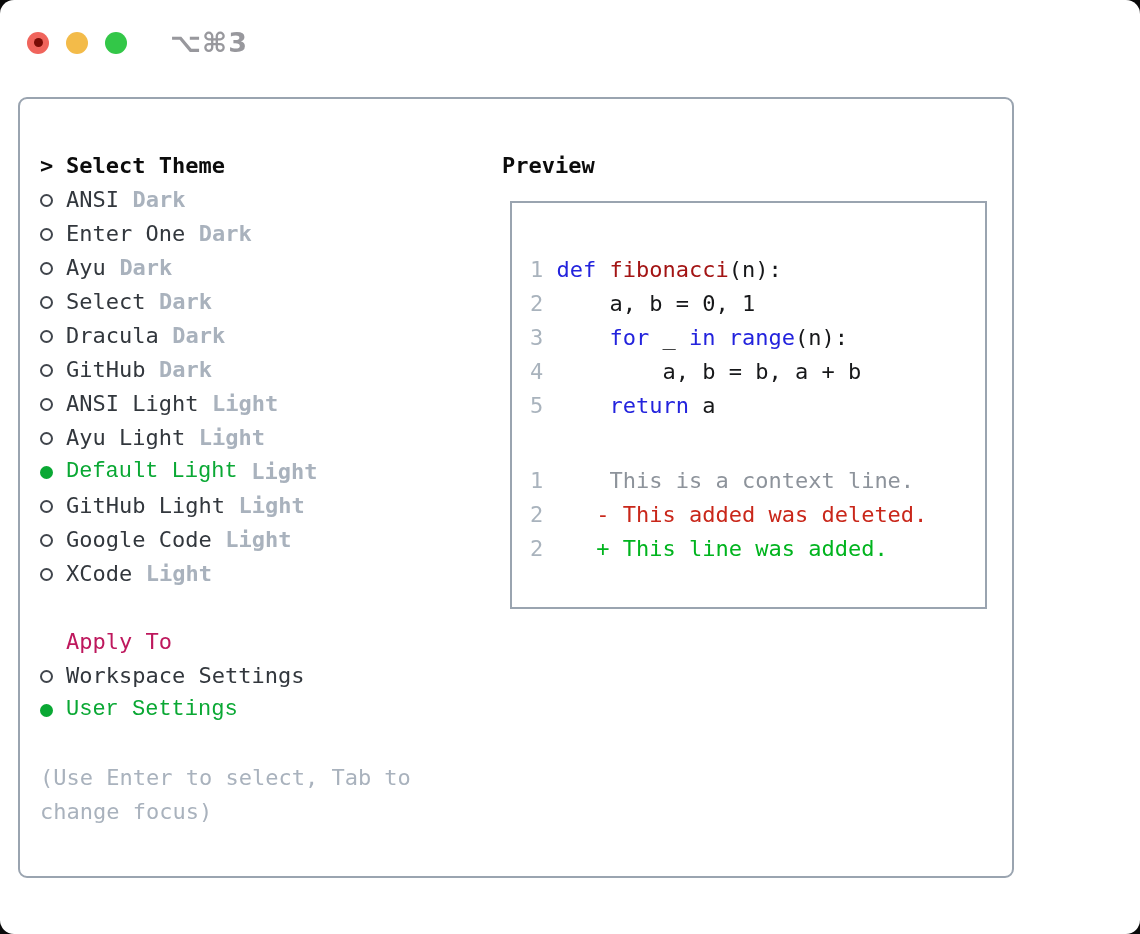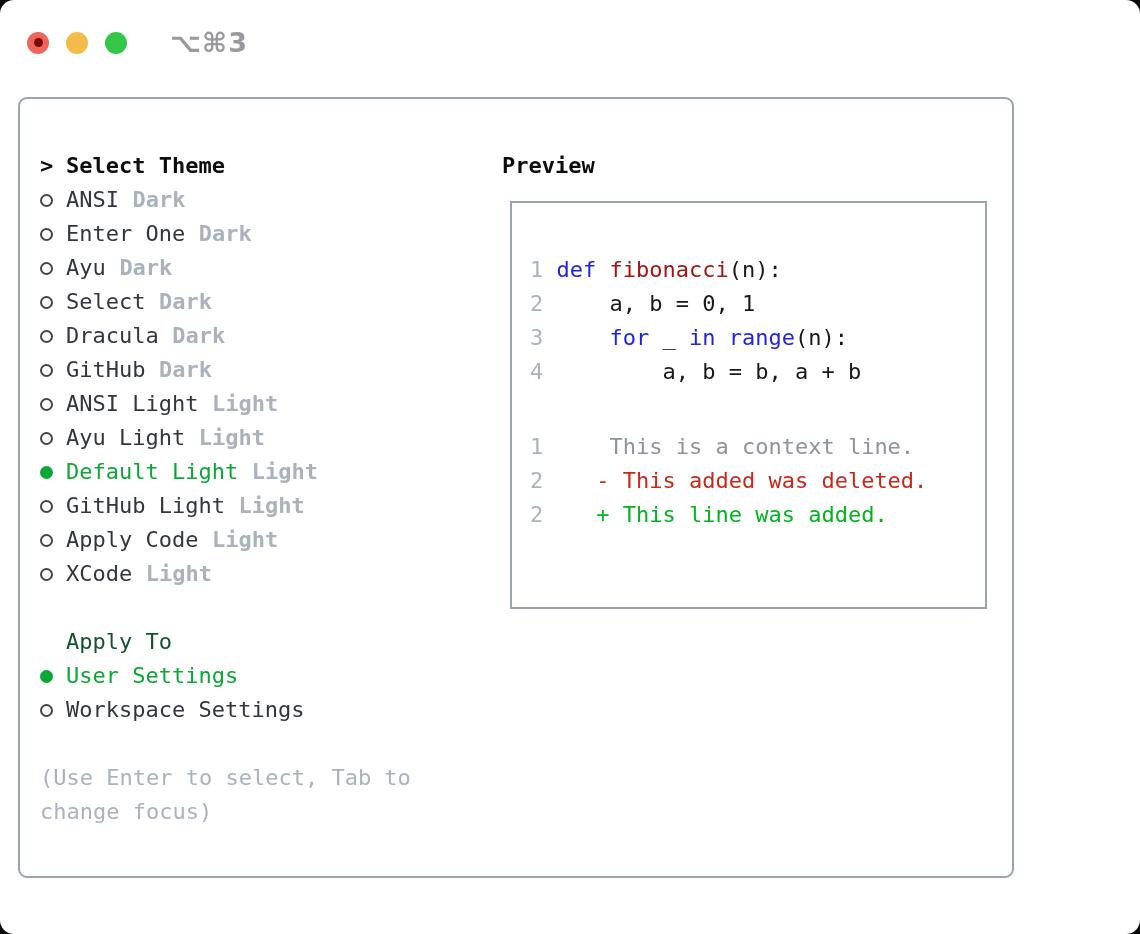--- a/index.html
+++ b/index.html
@@ -20,24 +20,24 @@
     position:absolute;left:18px;top:97px;width:996px;height:781px;box-sizing:border-box;
     border:2px solid var(--border-gray);border-radius:9px;background:#fff;
   }
   .left-col{position:absolute;left:20px;top:50px;width:440px;font-size:22px;line-height:34px;color:var(--text-dark);}
   .row{display:flex;align-items:center;height:34px;white-space:pre;}
   .marker-col{width:26px;flex:0 0 26px;display:flex;align-items:center;}
   .prompt{font-weight:bold;color:#0c0c0c;}
   .radio{width:13px;height:13px;border-radius:50%;border:2px solid #41464d;box-sizing:border-box;}
   .radio.selected{background:var(--accent-green);border-color:var(--accent-green);}
   .item-name{color:var(--text-dark);}
-  .item-name.selected{color:var(--accent-green);}
+  .item-name.selected{color:var(--accent-green);font-family:Liberation Mono, monospace;}
   .item-tag{color:var(--muted-gray);margin-left:0.62em;font-weight:bold;}
   .section-title{font-weight:bold;color:#0c0c0c;}
-  .apply-title{color:#14532d;}
+  .apply-title{color:#be185d;}
   .spacer{height:34px;}
   .help{color:var(--muted-gray);width:432px;white-space:normal;line-height:34px;}
   
   .preview-title{position:absolute;left:482px;top:50px;height:34px;line-height:34px;font-size:22px;font-weight:bold;color:#0c0c0c;text-align:right;}
   .preview-box{
     position:absolute;left:490px;top:102px;width:477px;height:408px;box-sizing:border-box;
     border:2px solid var(--border-gray);background:#fff;overflow:hidden;
   }
   .code-area{padding:50px 8px 0 18px;font-size:22px;line-height:34px;}
   .code-line,.diff-line{white-space:pre;height:34px;}
@@ -76,50 +76,51 @@
           <div class="row"><span class="marker-col"><span class="radio"></span></span><span class="item-name">ANSI</span><span class="item-tag">Dark</span></div>
           <div class="row"><span class="marker-col"><span class="radio"></span></span><span class="item-name">Enter One</span><span class="item-tag">Dark</span></div>
           <div class="row"><span class="marker-col"><span class="radio"></span></span><span class="item-name">Ayu</span><span class="item-tag">Dark</span></div>
           <div class="row"><span class="marker-col"><span class="radio"></span></span><span class="item-name">Select</span><span class="item-tag">Dark</span></div>
           <div class="row"><span class="marker-col"><span class="radio"></span></span><span class="item-name">Dracula</span><span class="item-tag">Dark</span></div>
           <div class="row"><span class="marker-col"><span class="radio"></span></span><span class="item-name">GitHub</span><span class="item-tag">Dark</span></div>
           <div class="row"><span class="marker-col"><span class="radio"></span></span><span class="item-name">ANSI Light</span><span class="item-tag">Light</span></div>
           <div class="row"><span class="marker-col"><span class="radio"></span></span><span class="item-name">Ayu Light</span><span class="item-tag">Light</span></div>
           <div class="row"><span class="marker-col"><span class="radio selected"></span></span><span class="item-name selected">Default Light</span><span class="item-tag">Light</span></div>
           <div class="row"><span class="marker-col"><span class="radio"></span></span><span class="item-name">GitHub Light</span><span class="item-tag">Light</span></div>
-          <div class="row"><span class="marker-col"><span class="radio"></span></span><span class="item-name">Apply Code</span><span class="item-tag">Light</span></div>
+          <div class="row"><span class="marker-col"><span class="radio"></span></span><span class="item-name">Google Code</span><span class="item-tag">Light</span></div>
           <div class="row"><span class="marker-col"><span class="radio"></span></span><span class="item-name">XCode</span><span class="item-tag">Light</span></div>
         </div>
 
       <div class="spacer"></div>
 
       <div class="row">
         <span class="marker-col"></span>
         <span class="apply-title">Apply To</span>
       </div>
 
       <div id="apply-list">
+          <div class="row"><span class="marker-col"><span class="radio"></span></span><span class="item-name">Workspace Settings</span></div>
           <div class="row"><span class="marker-col"><span class="radio selected"></span></span><span class="item-name selected">User Settings</span></div>
-          <div class="row"><span class="marker-col"><span class="radio"></span></span><span class="item-name">Workspace Settings</span></div>
         </div>
 
       <div class="spacer"></div>
 
       <div class="help">(Use Enter to select, Tab to change focus)</div>
     </div>
 
     <div class="preview-title">Preview</div>
 
     <div class="preview-box">
       <div class="code-area">
         <div id="code-lines">
             <div class="code-line"><span class="lnum">1</span><span class="tok-plain"> </span><span class="tok-keyword">def</span><span class="tok-plain"> </span><span class="tok-function">fibonacci</span><span class="tok-plain">(n):</span></div>
             <div class="code-line"><span class="lnum">2</span><span class="tok-plain">     a, b = 0, 1</span></div>
             <div class="code-line"><span class="lnum">3</span><span class="tok-plain">     </span><span class="tok-keyword">for</span><span class="tok-plain"> _ </span><span class="tok-keyword">in</span><span class="tok-plain"> </span><span class="tok-keyword">range</span><span class="tok-plain">(n):</span></div>
             <div class="code-line"><span class="lnum">4</span><span class="tok-plain">         a, b = b, a + b</span></div>
+            <div class="code-line"><span class="lnum">5</span><span class="tok-plain">     </span><span class="tok-keyword">return</span><span class="tok-plain"> a</span></div>
           </div>
         <div id="diff-lines" class="diff-block">
             <div class="diff-line diff-context"><span class="lnum">1</span><span class="dtext">     This is a context line.</span></div>
             <div class="diff-line diff-deleted"><span class="lnum">2</span><span class="dtext">    - This added was deleted.</span></div>
             <div class="diff-line diff-added"><span class="lnum">2</span><span class="dtext">    + This line was added.</span></div>
           </div>
       </div>
     </div>
 
   </div>

